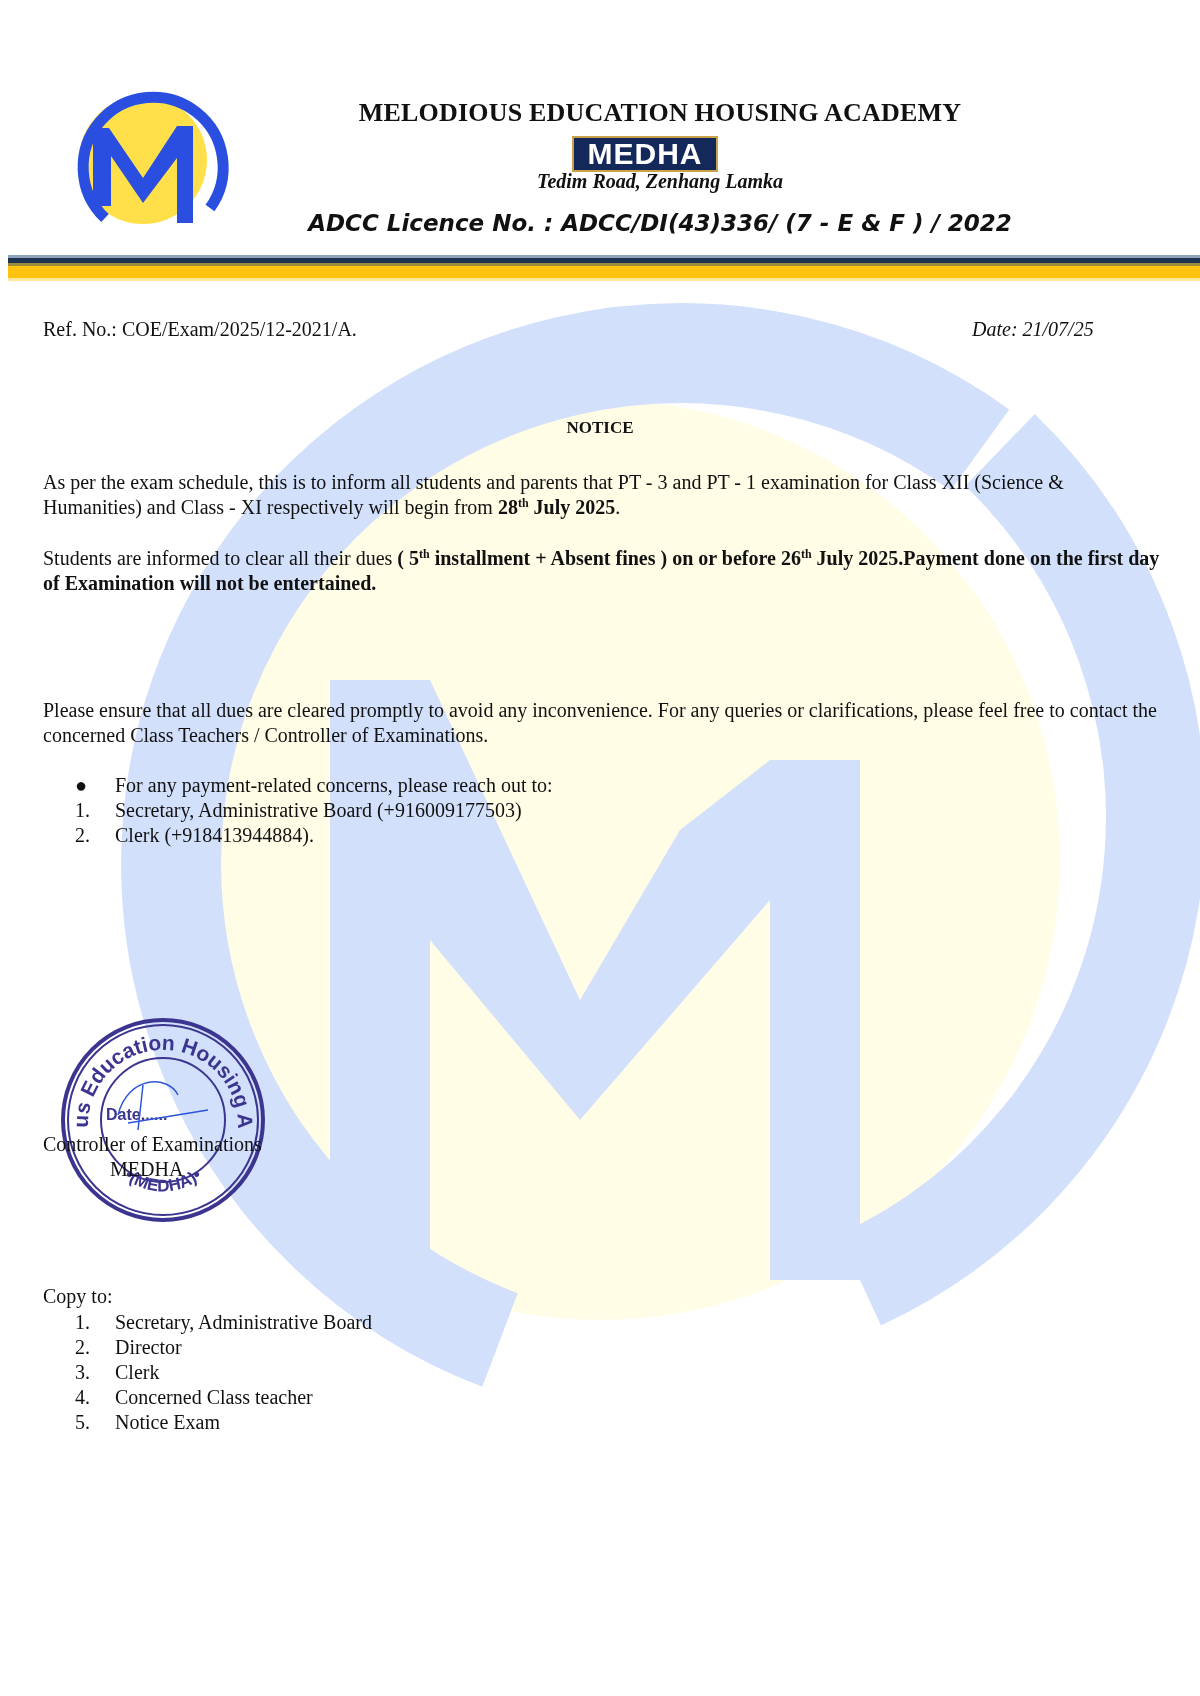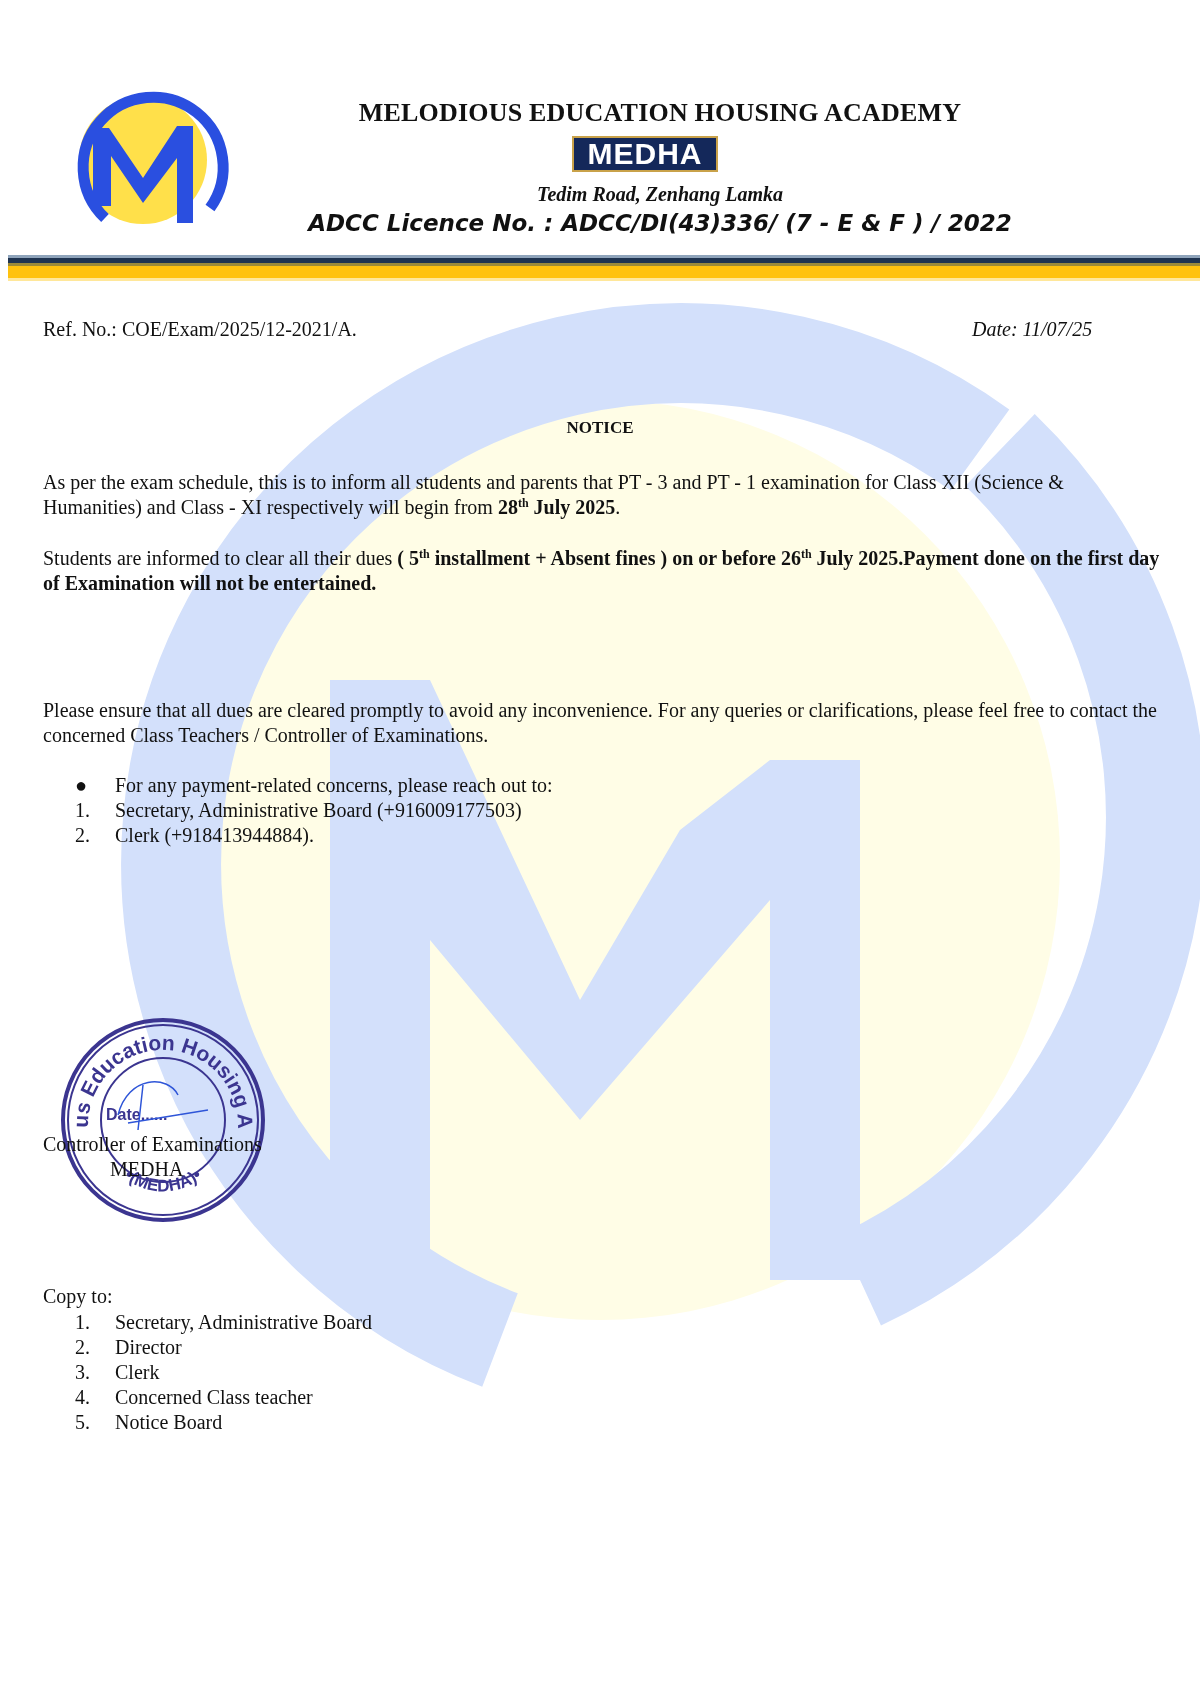--- a/index.html
+++ b/index.html
@@ -16,21 +16,21 @@
     position: absolute; left: 300px; width: 720px; top: 98px; text-align: center;
     font-family: "Liberation Serif", serif; font-weight: bold; font-size: 26px; letter-spacing: 0.2px;
   }
   .medha-badge {
     position: absolute; left: 572px; top: 136px; width: 146px; height: 36px;
     background: #14285a; border: 2px solid #c9a24a; box-sizing: border-box;
     display: flex; align-items: center; justify-content: center;
     color: #fff; font-family: "Liberation Sans", sans-serif; font-weight: bold; font-size: 30px; letter-spacing: 1px;
   }
   .address {
-    position: absolute; left: 300px; width: 720px; top: 183px; text-align: center;
+    position: absolute; left: 300px; width: 720px; top: 170px; text-align: center;
     font-style: italic; font-weight: bold; font-size: 20px;
   }
   .licence {
     position: absolute; left: 300px; width: 720px; top: 210px; text-align: center;
     font-family: "DejaVu Sans", sans-serif; font-style: italic; font-weight: bold; font-size: 23px;
   }
   .stripe { position: absolute; left: 8px; width: 1192px; }
   .stripe-1 { top: 255px; height: 3px; background: #8fa4bb; }
   .stripe-2 { top: 258px; height: 5px; background: #1e3350; }
   .stripe-3 { top: 263px; height: 3px; background: #9a8a3a; }
@@ -84,21 +84,21 @@
   <div class="address">Tedim Road, Zenhang Lamka</div>
   <div class="licence">ADCC Licence No. : ADCC/DI(43)336/ (7 - E &amp; F ) / 2022</div>
 
   <div class="stripe stripe-1"></div>
   <div class="stripe stripe-2"></div>
   <div class="stripe stripe-3"></div>
   <div class="stripe stripe-4"></div>
   <div class="stripe stripe-5"></div>
 
   <div class="ref">Ref. No.: COE/Exam/2025/12-2021/A.</div>
-  <div class="date">Date: 11/07/25</div>
+  <div class="date">Date: 21/07/25</div>
 
   <div class="notice-title">NOTICE</div>
 
   <div class="para p1"><span> As per the exam schedule, this is to inform all students and parents that PT - 3 and PT - 1 examination for Class XII (Science &amp; Humanities) and Class - XI respectively will begin from </span><b><span>28</span><sup>th</sup><span> July 2025</span></b><span>.</span></div>
 
   <div class="para p2"><span>Students are informed to clear all their dues </span><b><span>( 5</span><sup>th</sup><span>  installment + Absent fines ) on or before 26</span><sup>th</sup><span> July 2025.Payment done on the first day of Examination will not be entertained.</span></b></div>
 
 
   <div class="para p4">Please ensure that all dues are cleared promptly to avoid any inconvenience. For any queries or clarifications, please feel free to contact the concerned Class Teachers / Controller of Examinations.</div>
 
@@ -150,16 +150,16 @@
     <div class="row">
         <span class="mark">3.</span>
         <span>Clerk</span>
       </div>
     <div class="row">
         <span class="mark">4.</span>
         <span>Concerned Class teacher</span>
       </div>
     <div class="row">
         <span class="mark">5.</span>
-        <span>Notice Board</span>
+        <span>Notice Exam</span>
       </div>
   </div>
 </div>
 
 </body></html>

